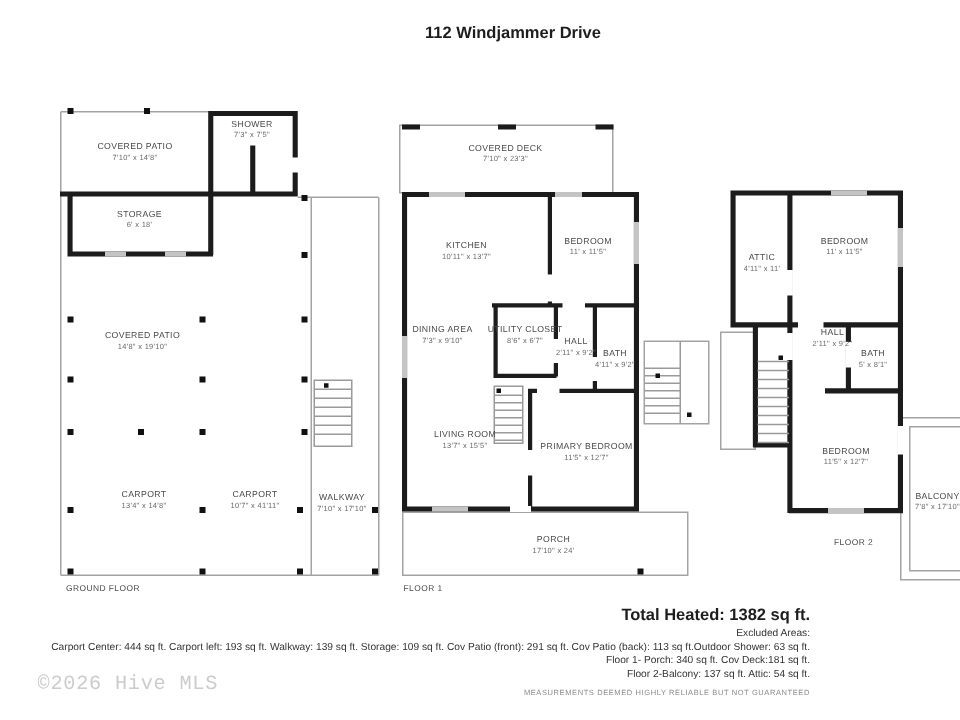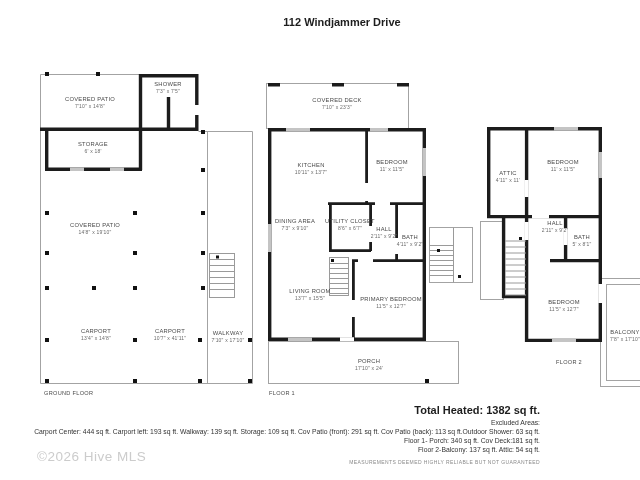--- a/index.html
+++ b/index.html
@@ -11,22 +11,22 @@
   .room{position:absolute;transform:translate(-50%,-50%);text-align:center;white-space:nowrap;}
   .room .rn{display:block;font-size:5.8px;line-height:7px;letter-spacing:.25px;color:#4a4a4a;}
   .room .rd{display:block;font-size:5px;line-height:6px;letter-spacing:.2px;color:#6a6a6a;}
   .floorname{position:absolute;font-size:5.6px;letter-spacing:.3px;color:#4a4a4a;white-space:nowrap;}
   .summary{position:absolute;top:404px;left:0;width:518px;text-align:right;color:#1d1d1d;}
   .s-total{font-size:11px;font-weight:bold;line-height:12px;}
   .s-floors{font-size:10.5px;font-weight:bold;line-height:12px;}
   .s-exh{font-size:6.8px;line-height:9px;margin-top:2px;color:#333;}
   .s-exl{font-size:6.8px;line-height:9px;color:#333;}
   .s-disc{font-size:5px;letter-spacing:.4px;margin-top:5px;color:#8a8a8a;}
-  .watermark{position:absolute;left:15px;top:449px;font-size:13.5px;color:#cccccc;
-             font-family:Liberation Sans, sans-serif;letter-spacing:.5px;}
+  .watermark{position:absolute;left:3px;top:449px;font-size:13.5px;color:#cccccc;
+             font-family:Liberation Mono, monospace;letter-spacing:.5px;}
 </style>
 </head>
 <body>
 
 <div class="page">
 
   <svg class="plan-svg" width="640" height="480" viewBox="0 0 640 480">
 
     <g stroke="#a3a3a3" stroke-width="1" fill="none">
       <path d="M18.5 74.5H118 M18.5 74.5V383.5 M18.5 383.5H230.5 M185.5 131.5V383.5 M230.5 131.5V383.5 M176.5 131.5H230.5"></path>

